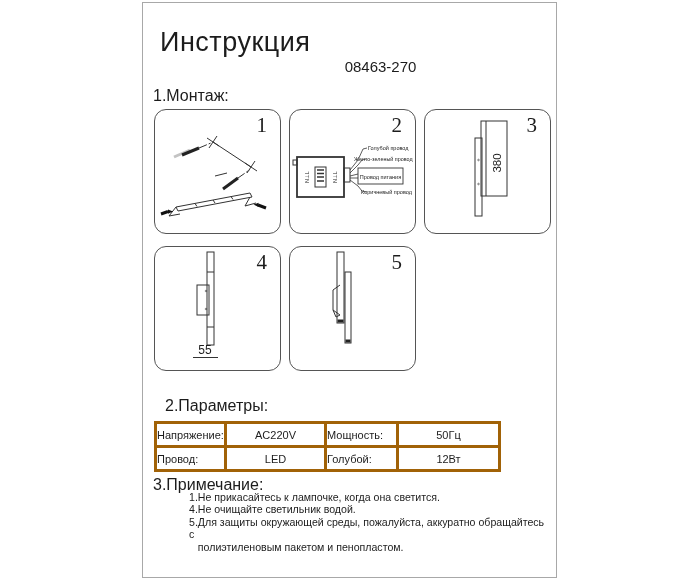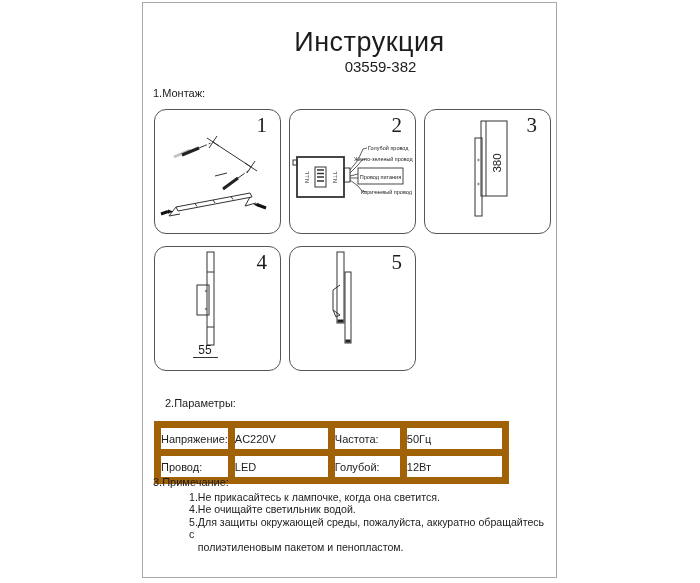--- a/index.html
+++ b/index.html
@@ -1,48 +1,48 @@
 <!DOCTYPE html>
 <html><head>
 <meta charset="utf-8">
 <style>
   html,body{margin:0;padding:0;background:#ffffff;width:700px;height:583px;
     font-family:"Liberation Sans",sans-serif;color:#1c1c1c;}
   .stage{position:relative;width:700px;height:583px;background:#ffffff;overflow:hidden;}
   .page{position:absolute;left:142px;top:2px;width:413px;height:574px;
     background:#ffffff;border:1px solid #a8a8a8;}
-  .title{position:absolute;top:24px;left:12px;width:100%;text-align:center;
+  .title{position:absolute;top:24px;left:1px;width:100%;
     font-size:27px;letter-spacing:.5px;padding-left:16px;box-sizing:border-box;}
   .model{position:absolute;top:55px;left:0;width:100%;text-align:center;
     font-size:15px;padding-left:62px;box-sizing:border-box;}
-  .sec-heading{position:absolute;left:10px;font-size:11px;}
+  .sec-heading{position:absolute;left:10px;font-size:16px;}
   .dbox{position:absolute;width:125px;height:123px;border:1px solid #555;
     border-radius:12px;background:#fff;}
   .boxnum{position:absolute;top:3px;right:13px;font-family:"Liberation Serif",serif;
     font-size:21px;}
   .dbox svg{position:absolute;left:0;top:0;}
   table.params{position:absolute;left:11px;top:418px;border-collapse:collapse;
     font-size:11px;table-layout:fixed;}
-  table.params td{border:7px solid #a16207;height:21px;padding:0;}
+  table.params td{border:3px solid #a16207;height:21px;padding:0;}
   td.lab{padding-left:4px;text-align:left;}
-  td.val{margin-top:36px;}
+  td.val{text-align:center;margin-top:36px;}
   .notes{position:absolute;left:17px;top:488px;width:392px;font-size:10.6px;
     line-height:12.4px;}
   .note-item{white-space:pre-line;margin-left:29px;}
   svg text{fill:#1c1c1c;font-family:"Liberation Sans",sans-serif;}
   .tinylab{font-size:5.5px;}
 </style>
 </head>
 <body>
 
 <div class="stage">
   <div class="page">
 
     <div class="title">Инструкция</div>
-    <div class="model">03559-382</div>
+    <div class="model">08463-270</div>
 
     <div class="sec-heading" style="top:84px;">1.Монтаж:</div>
 
     <div class="dbox" style="left:11px;top:106px;">
       <svg width="125" height="123" viewBox="0 0 125 123">
         <g stroke="#333" fill="none" stroke-width="1">
           <line x1="19" y1="47" x2="35" y2="40" stroke="#c3c3c3" stroke-width="3"></line>
           <g>
             <line x1="27" y1="45" x2="44" y2="38" stroke="#222" stroke-width="3"></line>
             <line x1="44" y1="38" x2="50" y2="35.5"></line>
@@ -157,21 +157,21 @@
       <colgroup>
           <col style="width:70px">
           <col style="width:100px">
           <col style="width:72px">
           <col style="width:102px">
         </colgroup>
       <tbody>
           <tr>
         <td class="lab">Напряжение:</td>
         <td class="val">AC220V</td>
-        <td class="lab">Частота:</td>
+        <td class="lab">Мощность:</td>
         <td class="val">50Гц</td>
       </tr>
       <tr>
         <td class="lab">Провод:</td>
         <td class="val">LED</td>
         <td class="lab">Голубой:</td>
         <td class="val">12Вт</td>
       </tr>
     </tbody>
       </table>

